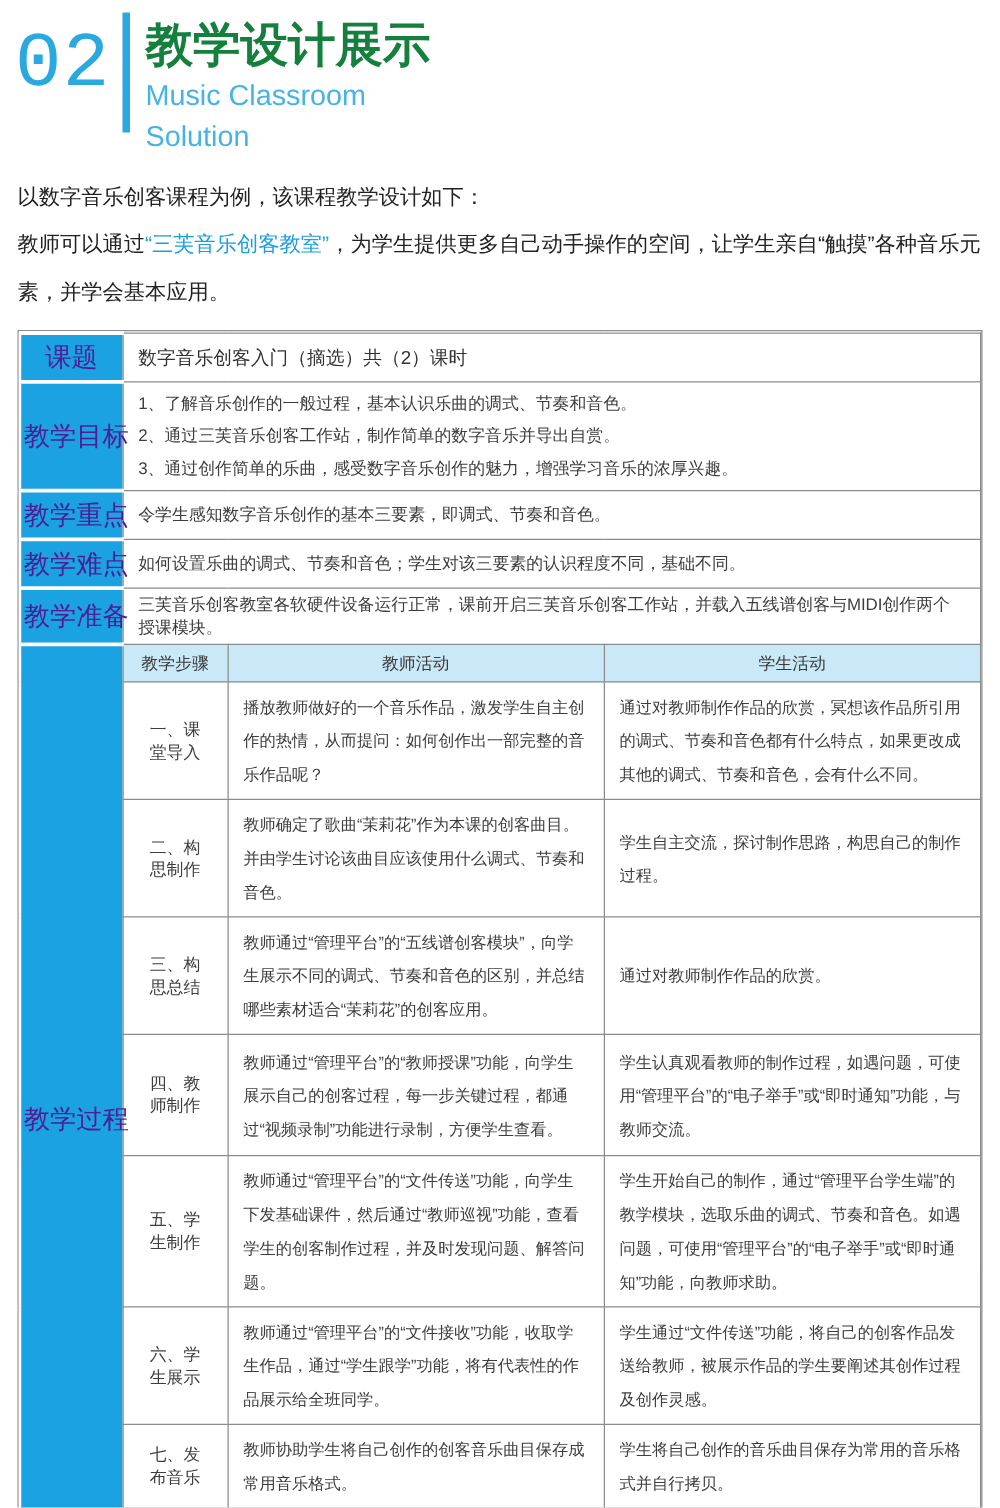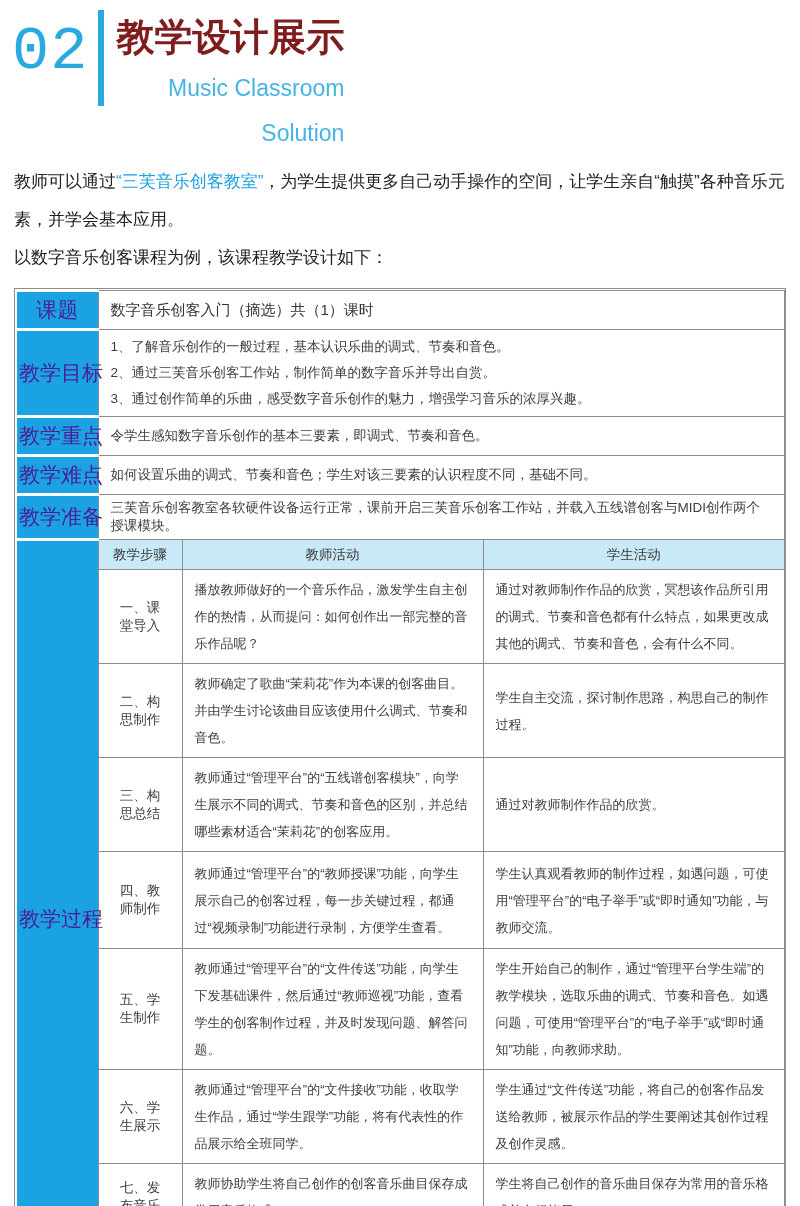--- a/index.html
+++ b/index.html
@@ -11,24 +11,24 @@
   
   .header{display:flex;align-items:flex-start;padding:6px 0 0 12px;}
   .header .num{
     font-size:62px;line-height:92px;font-weight:300;color:#2aa9e1;
     letter-spacing:1px;
     font-family:Liberation Mono, monospace;
   }
   .header .bar{width:6px;height:96px;background:#2aa9e1;margin:4px 12px 0 10px;}
   .title-block{padding-top:12px;}
   .title-block .cn{
-    font-size:38px;font-weight:bold;color:#7f1d1d;line-height:1.05;margin:0;
+    font-size:38px;font-weight:bold;color:#15803d;line-height:1.05;margin:0;
   }
   .title-block .en{
-    font-size:23px;color:#45b3e6;line-height:1.25;margin-top:16px;text-align:right;
+    font-size:23px;color:#45b3e6;line-height:1.25;margin-top:4px;
   }
   
   .intro{margin:16px 14px 0 14px;font-size:17px;line-height:38px;color:#222;}
   .intro .hl{color:#1b9fe0;}
   .intro p{margin:0;}
   
   .table-wrap{
     margin:11px 14px 0 14px;
     border:1px solid #8c8c8c;border-bottom-width:2px;
   }
@@ -63,37 +63,37 @@
   <div class="num">02</div>
   <div class="bar"></div>
   <div class="title-block">
     <div class="cn">教学设计展示</div>
     <div class="en">Music Classroom</div>
     <div class="en">Solution</div>
   </div>
 </div>
 
 <div class="intro">
+  <p>以数字音乐创客课程为例，该课程教学设计如下：</p>
   <p><span>教师可以通过</span><span class="hl">“三芙音乐创客教室”</span><span>，为学生提供更多自己动手操作的空间，让学生亲自“触摸”各种音乐元素，并学会基本应用。</span></p>
-  <p>以数字音乐创客课程为例，该课程教学设计如下：</p>
 </div>
 
 <div class="table-wrap">
 <table>
   <colgroup>
         <col style="width:82px">
         <col style="width:84px">
         <col style="width:301px">
         <col>
       </colgroup>
 
   <tbody>
         <tr style="height:33px">
     <td class="lbl">课题</td>
-    <td class="topic" colspan="3"><span>数字音乐创客入门（</span><b>摘选</b><span>）共（1）课时</span></td>
+    <td class="topic" colspan="3"><span>数字音乐创客入门（</span><b>摘选</b><span>）共（2）课时</span></td>
   </tr>
 
   <tr style="height:80px">
     <td class="lbl">教学目标</td>
     <td class="multiline" colspan="3">
       <div>1、了解音乐创作的一般过程，基本认识乐曲的调式、节奏和音色。</div>
       <div>2、通过三芙音乐创客工作站，制作简单的数字音乐并导出自赏。</div>
       <div>3、通过创作简单的乐曲，感受数字音乐创作的魅力，增强学习音乐的浓厚兴趣。</div>
     </td>
   </tr>

